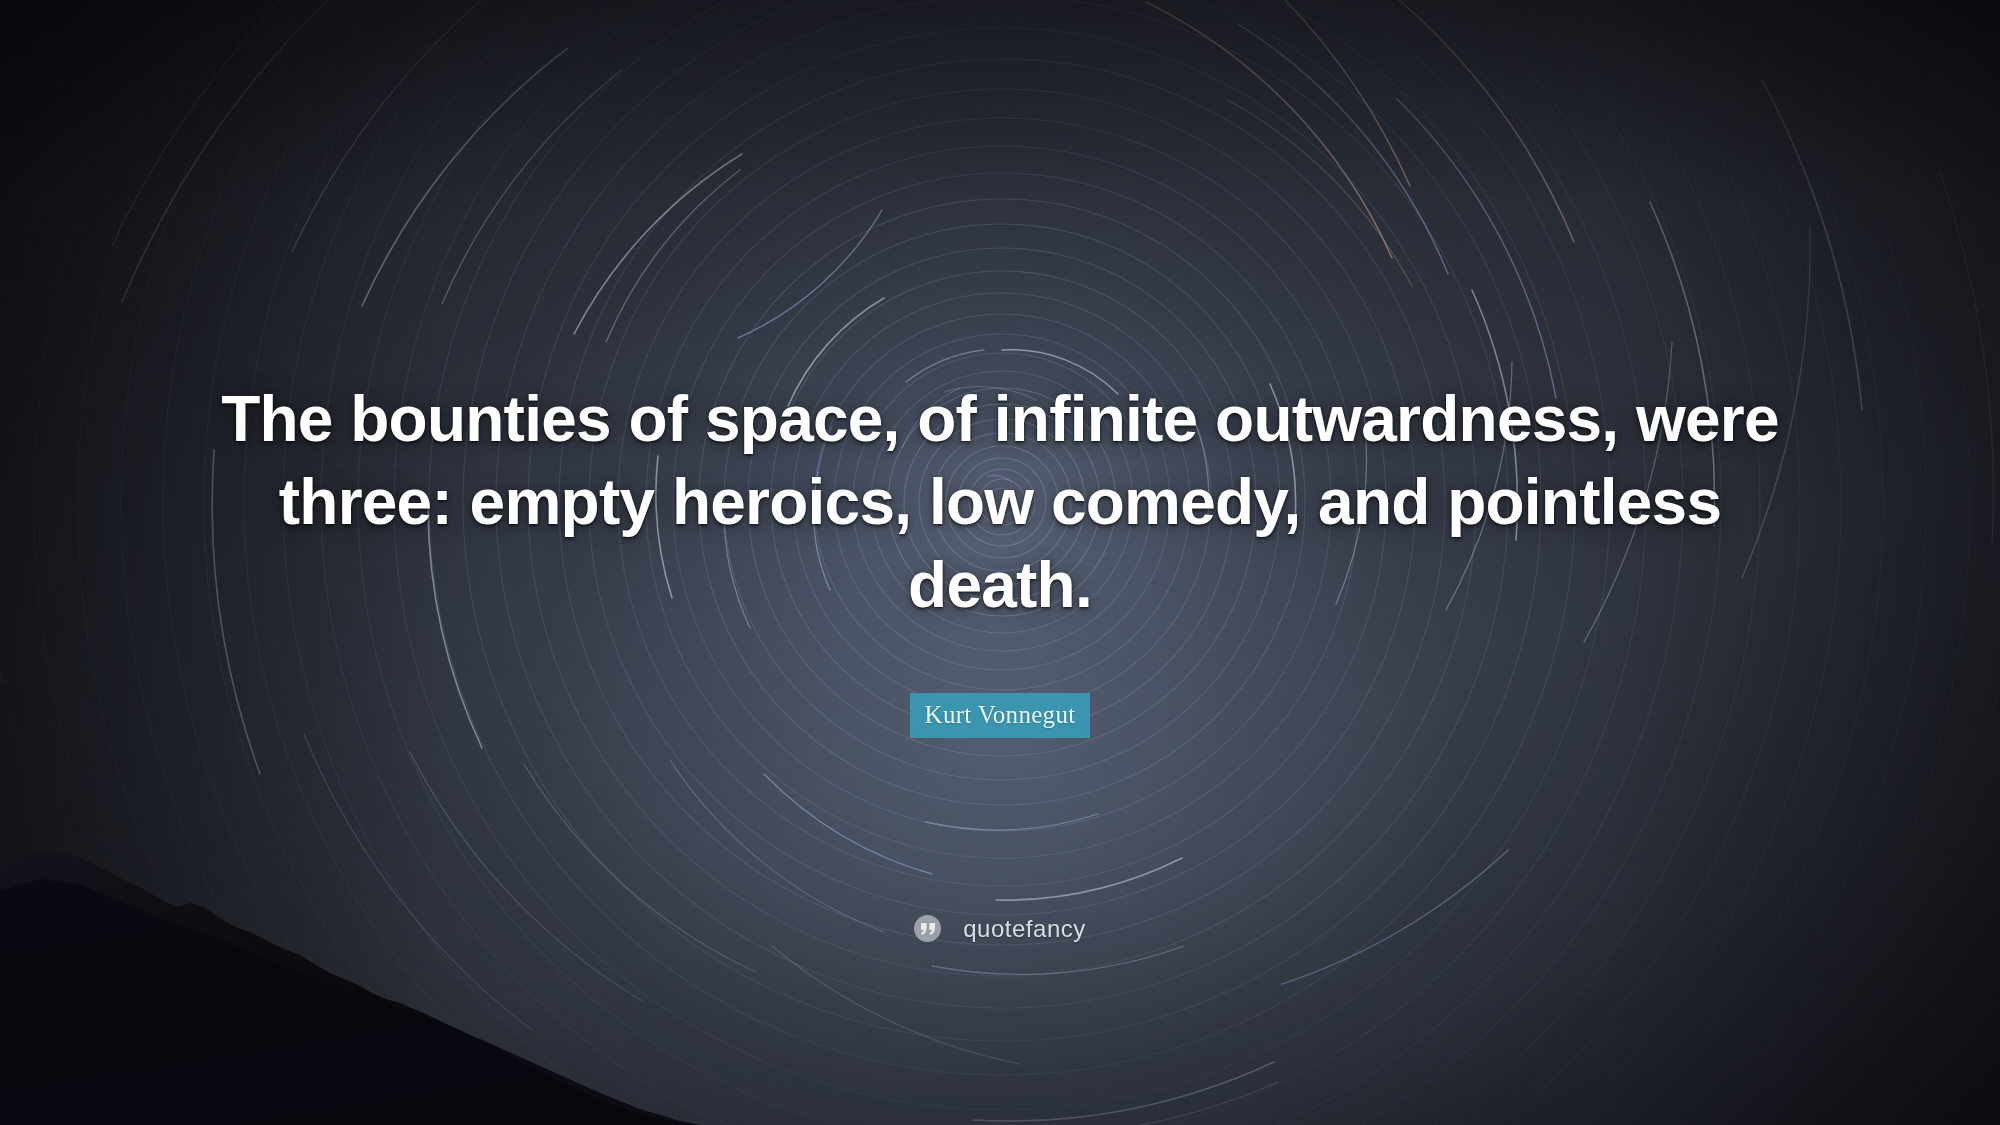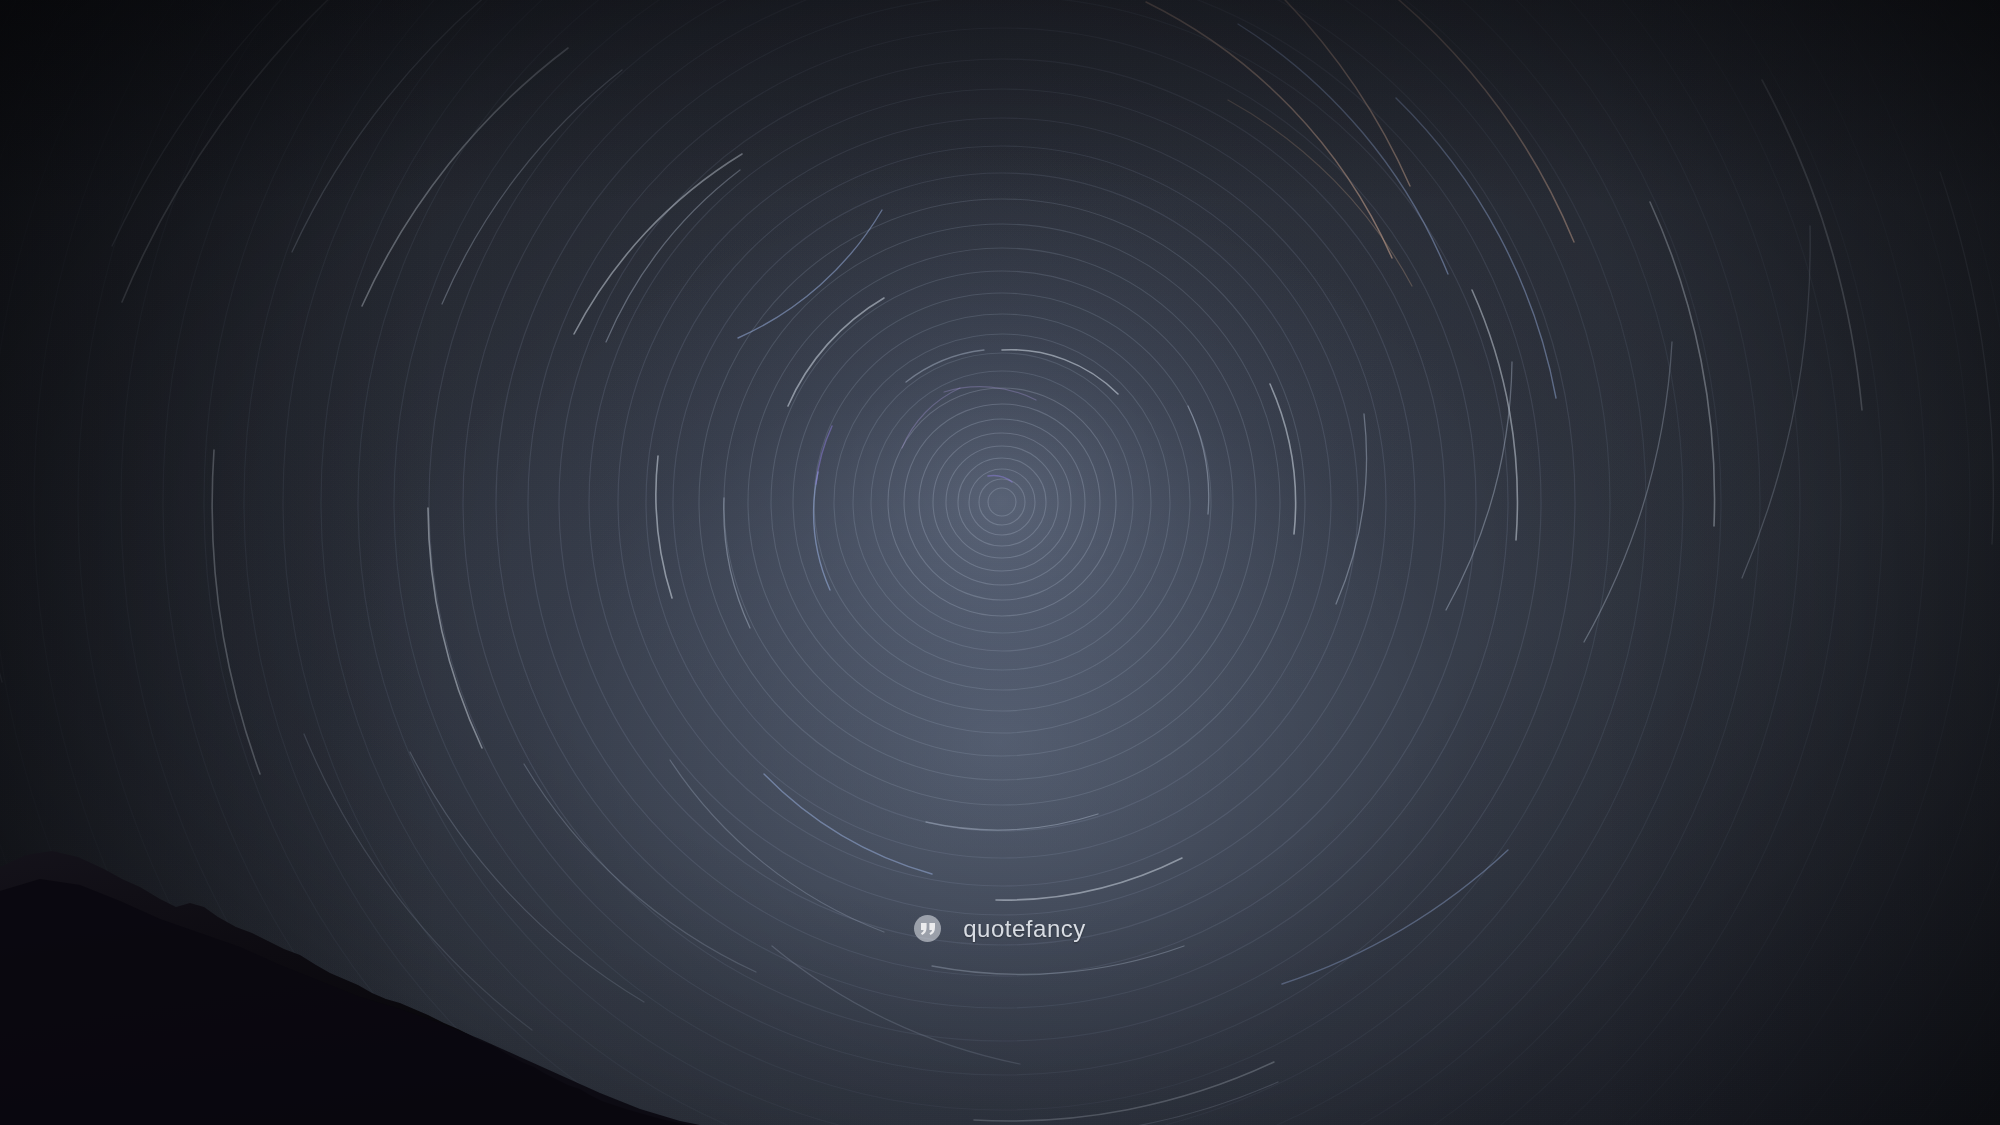--- a/index.html
+++ b/index.html
@@ -345,21 +345,27 @@
         L 626 314 L 640 318 L 654 322 L 670 326 L 690 330
         L 0 330 Z"></path>
       <path fill="#0a0810" opacity="0.9" d="
         M 0 96 L 40 84 L 80 90 L 120 106 L 160 124 L 200 138
         L 240 152 L 280 170 L 320 186 L 360 202 L 400 214
         L 440 228 L 480 244 L 520 262 L 560 280 L 600 298
         L 640 314 L 680 326 L 700 330 L 0 330 Z"></path>
     </svg>
   </div>
 
-
+  <div class="quote-wrap">
+    <p class="quote-text">The bounties of space, of infinite outwardness, were three: empty heroics, low comedy, and pointless death.</p>
+  </div>
+
+  <div class="author-row">
+    <span class="author-badge">Kurt Vonnegut</span>
+  </div>
 
   <div class="brand">
     <span class="brand-icon">
       <svg width="14" height="12" viewBox="0 0 14 12" xmlns="http://www.w3.org/2000/svg">
         <path fill="#ffffff" fill-opacity="0.93" d="M0 0h5.6v4.2c0 4.2-1.6 6.4-4.5 7.8L0 10.3c1.6-.8 2.5-1.9 2.6-3.2H0V0z"></path>
         <path fill="#ffffff" fill-opacity="0.93" d="M8.4 0H14v4.2c0 4.2-1.6 6.4-4.5 7.8L8.4 10.3c1.6-.8 2.5-1.9 2.6-3.2H8.4V0z"></path>
       </svg>
     </span>
     <span class="brand-name">quotefancy</span>
   </div>

